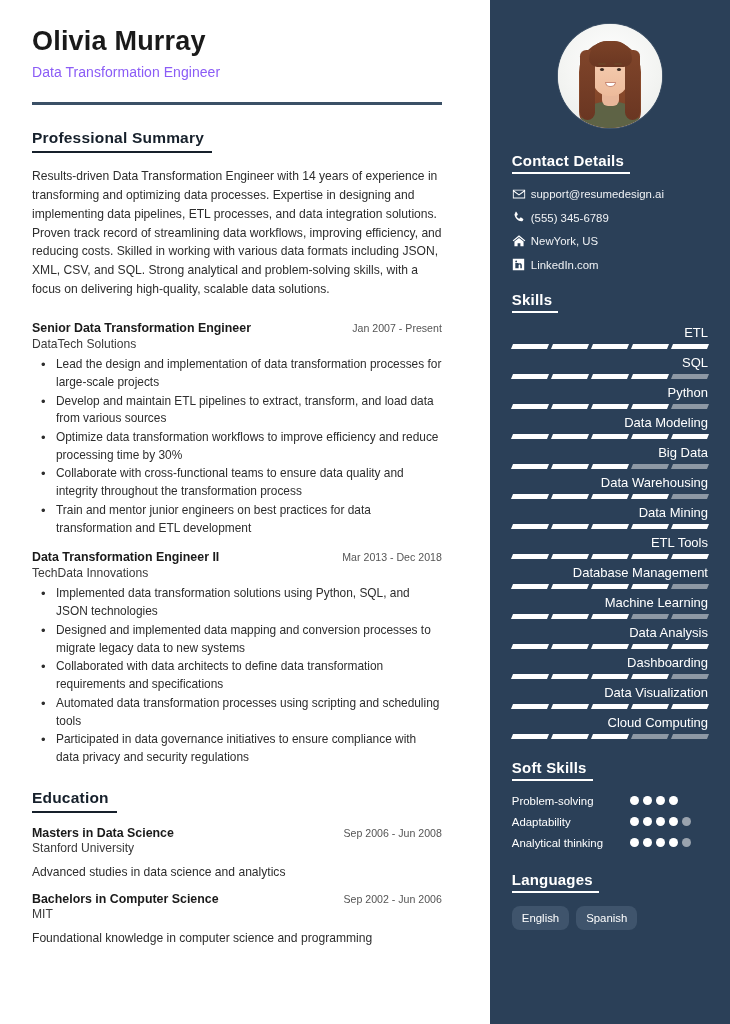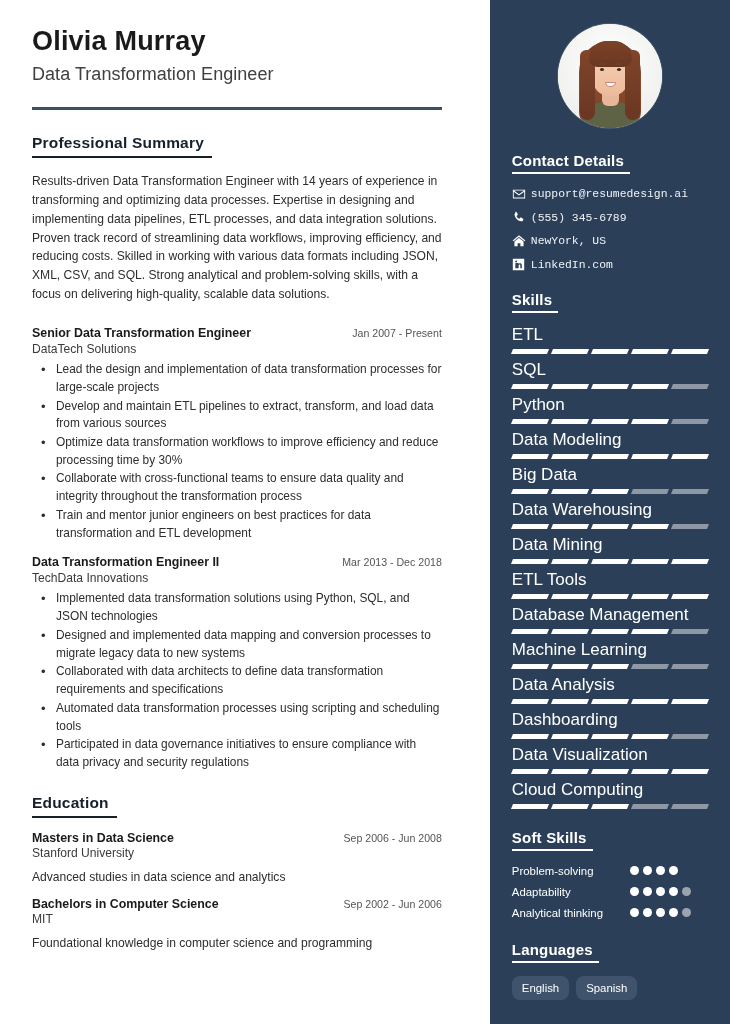--- a/index.html
+++ b/index.html
@@ -25,22 +25,22 @@
     background: #ffffff;
   }
   .name {
     font-size: 27px;
     font-weight: bold;
     color: #1a1a1a;
     letter-spacing: 0.2px;
     line-height: 1.15;
   }
   .job-title {
-    font-size: 18px;
-    color: #404040;
+    font-size: 14px;
+    color: #8b5cf6;
     margin-top: 7px;
     letter-spacing: 0.05px;
   }
   .top-rule {
     height: 3px;
     background: #3b5066;
     margin-top: 22px;
     margin-bottom: 24px;
   }
 
@@ -201,25 +201,25 @@
     align-items: center;
     margin-bottom: 10px;
   }
   .c-icon {
     width: 19px;
     flex: 0 0 19px;
     display: flex; align-items: center; justify-content: flex-start;
     color: #ffffff;
   }
   .c-icon svg { display:block; }
-  .c-text { font-size: 11.4px; color: #f0f2f5; font-family: Liberation Mono, monospace; }
+  .c-text { font-size: 11.4px; color: #f0f2f5; }
 
   .skills-list { margin-top: 12px; }
   .skill-row { margin-bottom: 6px; }
-  .skill-name { font-size: 17px; color: #ffffff; margin-bottom: 4px; }
+  .skill-name { font-size: 13px; color: #ffffff; margin-bottom: 4px; text-align: right; }
   .skill-bar { display: flex; gap: 4px; }
   .seg {
     flex: 1;
     height: 5px;
     transform: skewX(-22deg);
     background: #8d98a4;
   }
   .seg.on { background: #ffffff; }
 
   .softskills-list { margin-top: 13px; }

